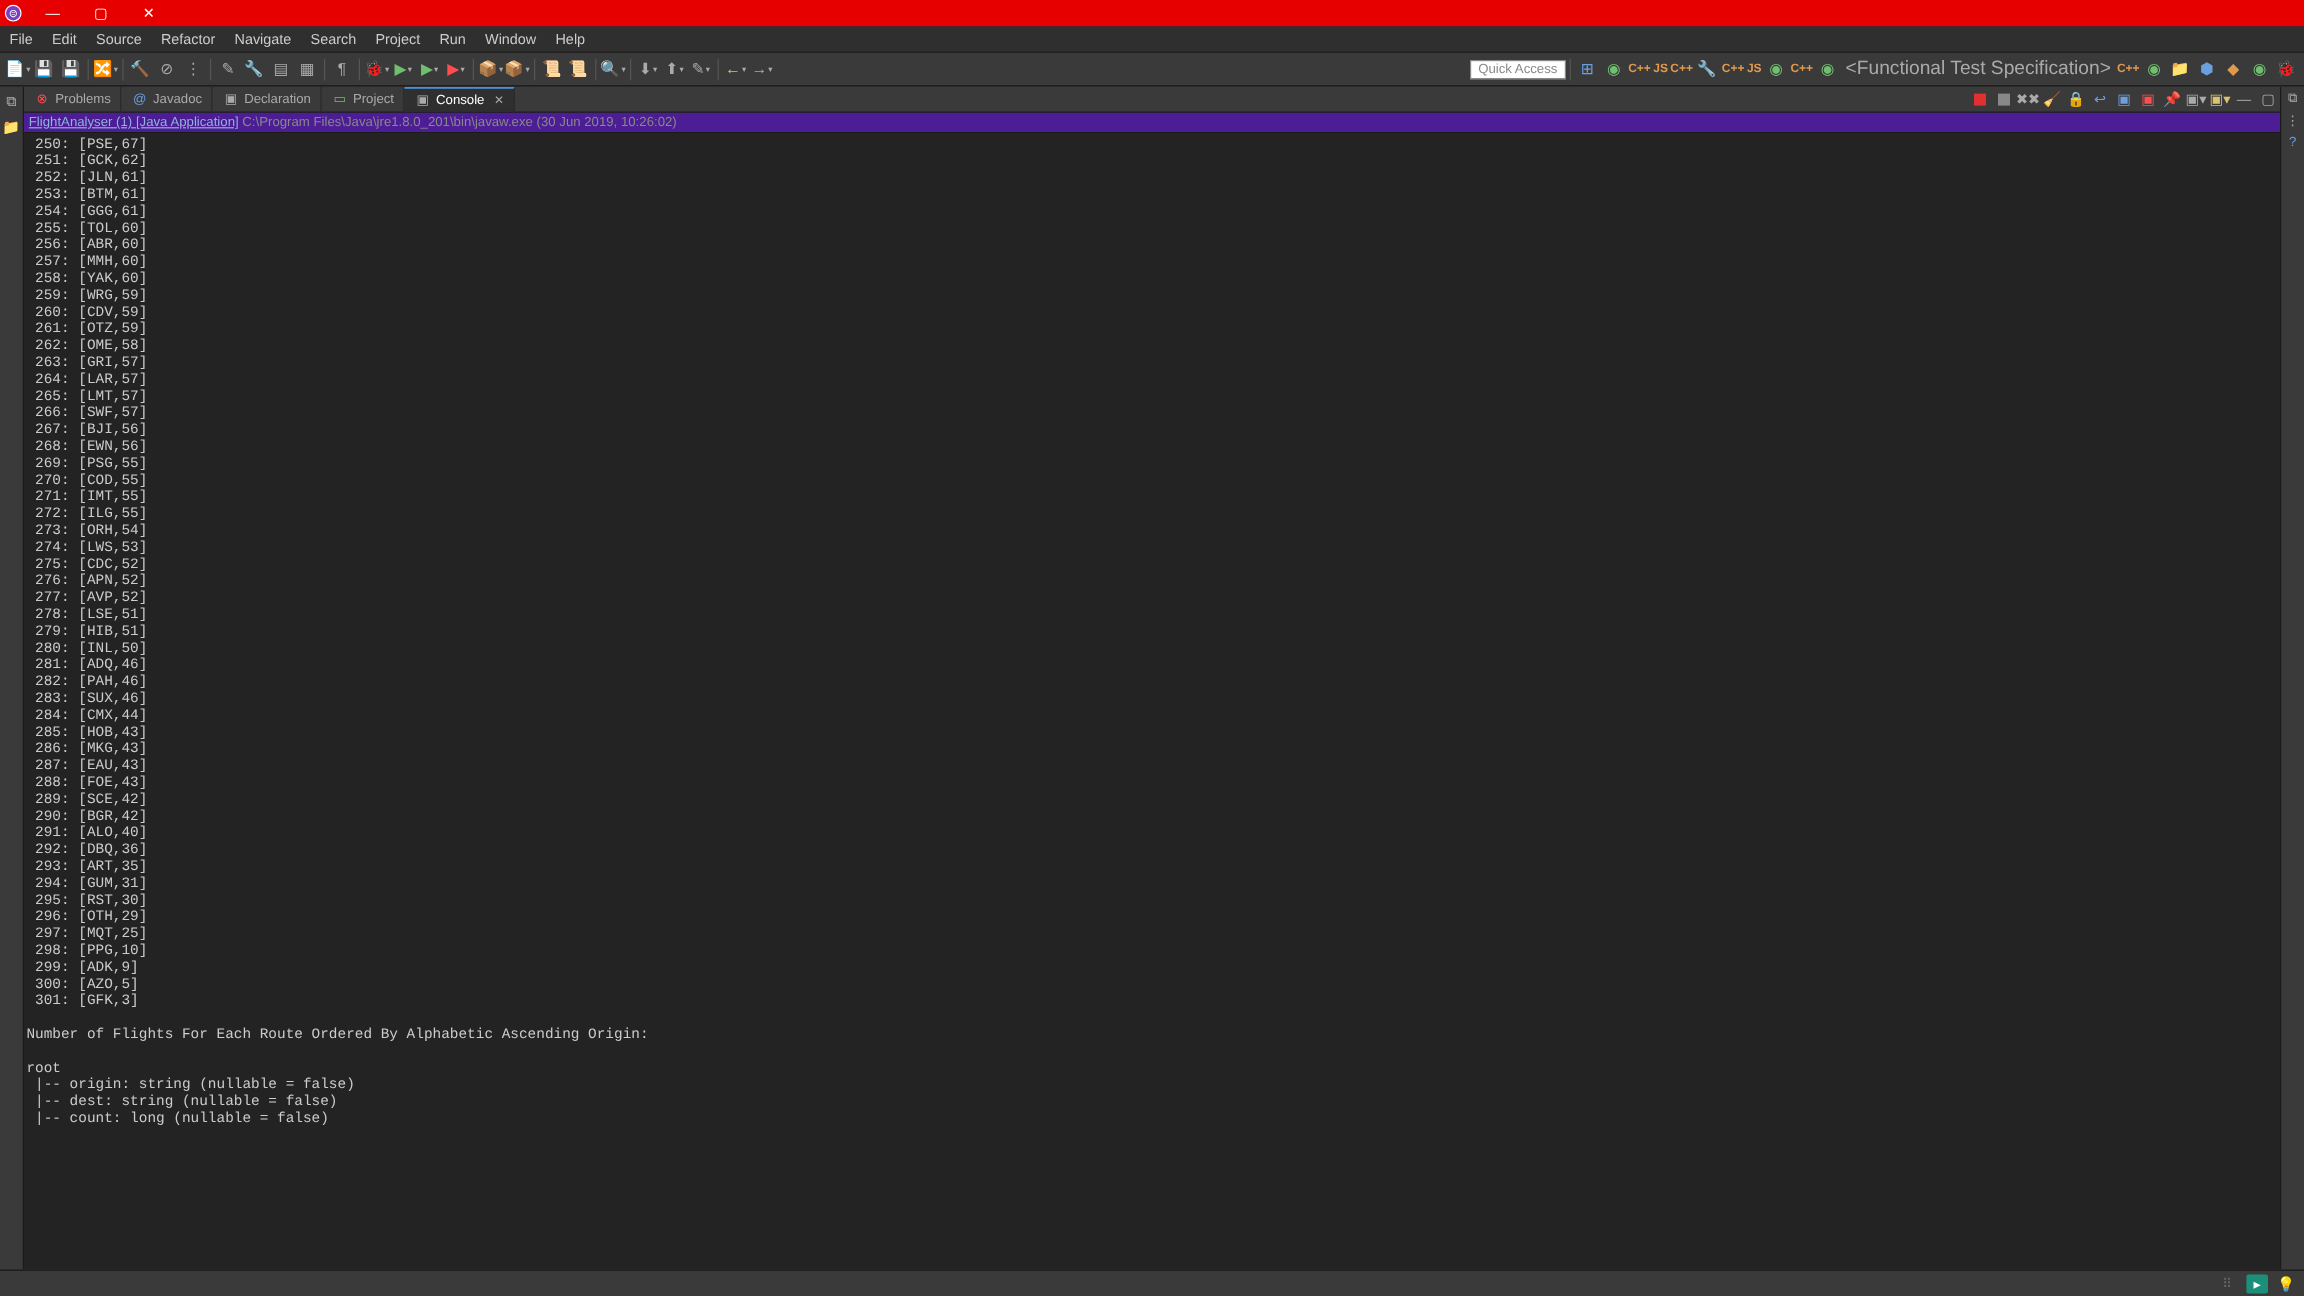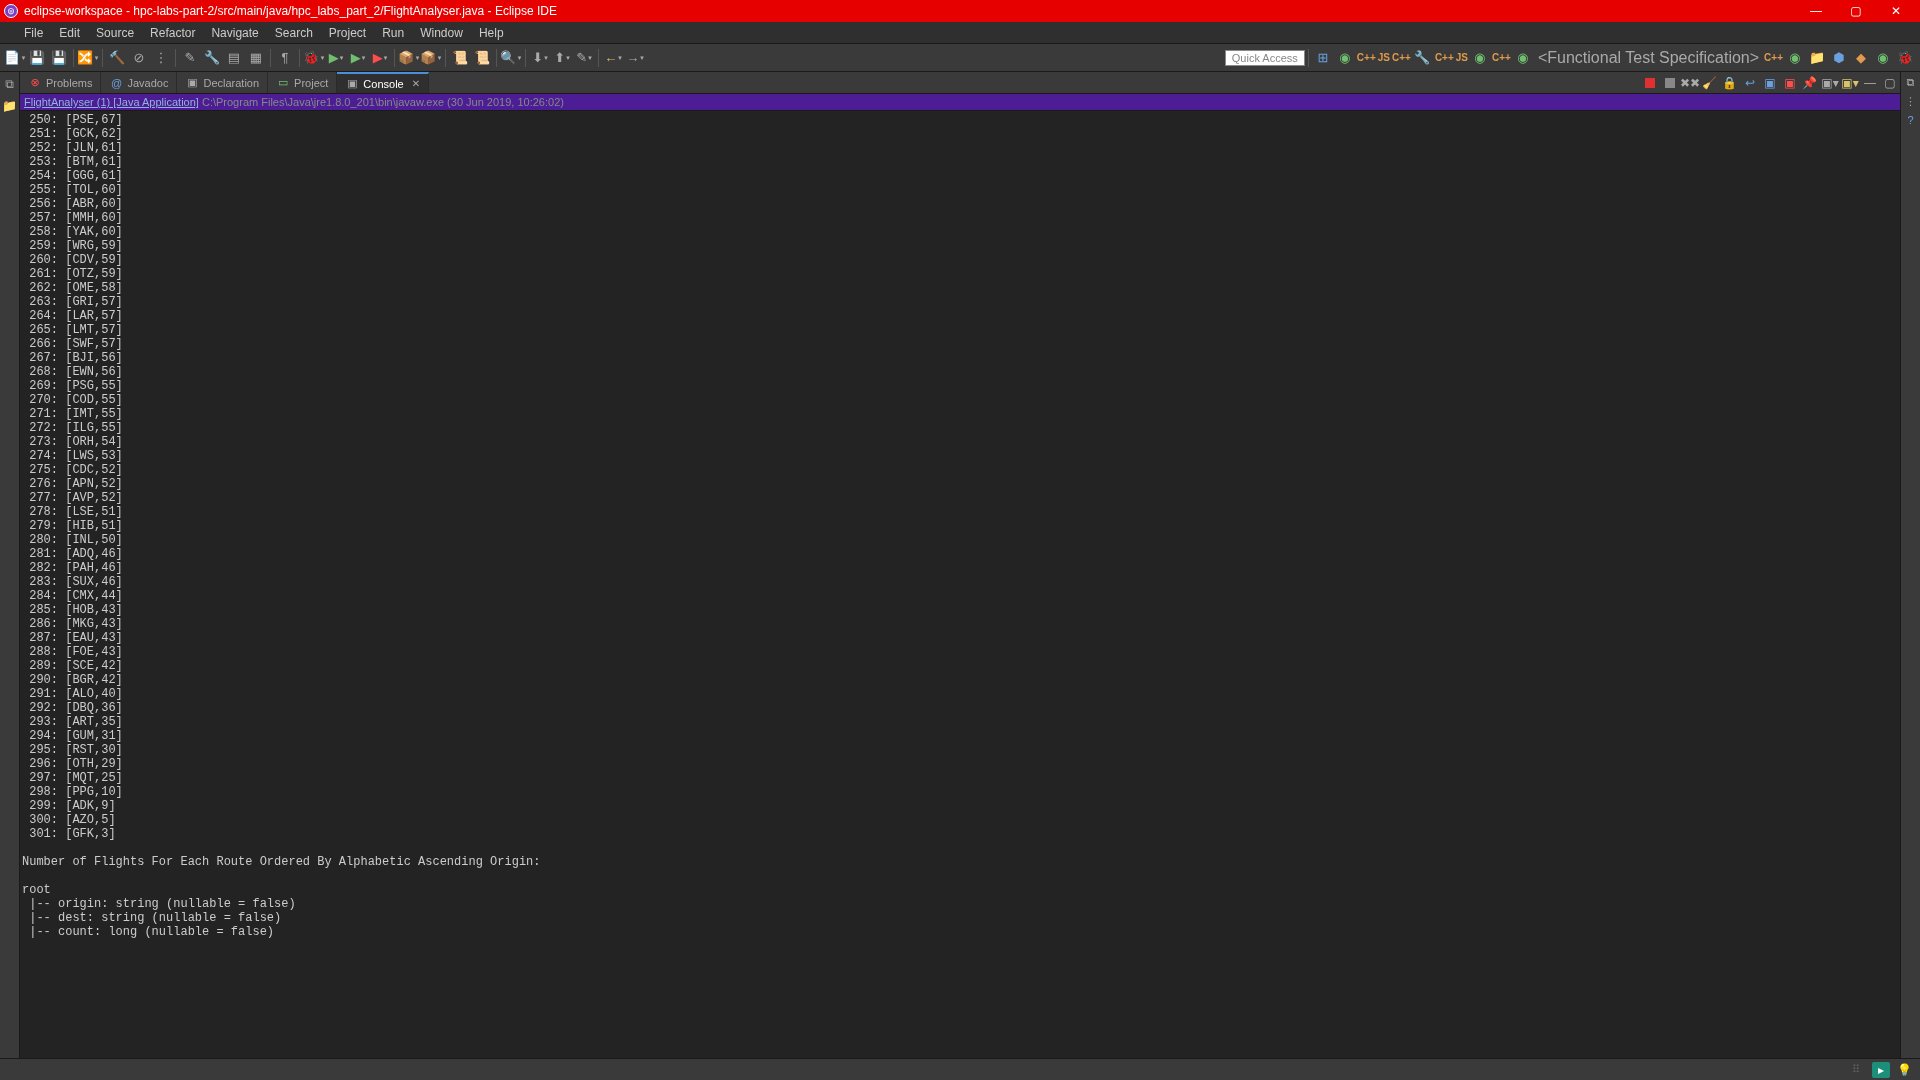--- a/index.html
+++ b/index.html
@@ -1,21 +1,21 @@
 <!DOCTYPE html>
 <html><head>
 <meta charset="utf-8">
 <style>
 * { margin: 0; padding: 0; box-sizing: border-box; }
 body { font-family: "Segoe UI", Tahoma, sans-serif; font-size: 11px; background: #2f2f2f; color: #ccc; width: 1920px; height: 1080px; overflow: hidden; display: flex; flex-direction: column; }
 .titlebar { background: #e60000; height: 22px; display: flex; align-items: center; padding: 0 4px; color: #fff; }
 .titlebar .icon { width: 14px; height: 14px; margin-right: 6px; background: #7a3fbf; border-radius: 50%; display: flex; align-items: center; justify-content: center; font-size: 9px; color: #fff; border:1px solid #fff; }
 .titlebar .title { flex: 1; font-size: 12px; }
 .titlebar .winbtn { width: 40px; height: 22px; display: flex; align-items: center; justify-content: center; color: #fff; font-size: 12px; }
-.menubar { background: #2f2f2f; height: 22px; display: flex; align-items: center; padding: 0 16px; border-bottom: 1px solid #1a1a1a; }
+.menubar { background: #2f2f2f; height: 22px; display: flex; align-items: center; padding: 0 0; border-bottom: 1px solid #1a1a1a; }
 .menubar .menuitem { padding: 2px 8px; color: #ccc; font-size: 12px; cursor: pointer; }
 .toolbar { background: #3a3a3a; height: 28px; display: flex; align-items: center; padding: 0 4px; border-bottom: 1px solid #1a1a1a; position: relative; }
 .toolbar .tbtn { width: 20px; height: 20px; display: flex; align-items: center; justify-content: center; margin: 0 1px; cursor: pointer; font-size: 13px; }
 .toolbar .tbtn.drop::after { content: "▾"; font-size: 7px; margin-left: 1px; color: #aaa; }
 .toolbar .sep { width: 1px; height: 18px; background: #555; margin: 0 3px; }
 .toolbar .spacer { flex: 1; }
 .quickaccess { border: 1px solid #888; padding: 1px 6px; font-size: 11px; color: #888; background: #ffffff; }
 .persp-label { font-size: 16px; color: #aaa; padding: 0 4px; }
 .body-area { flex: 1; display: flex; background: #2f2f2f; overflow: hidden; }
 .left-gutter { width: 20px; background: #3a3a3a; display: flex; flex-direction: column; align-items: center; padding-top: 4px; gap: 6px; border-right: 1px solid #1a1a1a; }
@@ -44,21 +44,20 @@
 .c-gray { color: #aaa; }
 .c-cyan { color: #4dcfcf; }
 .sq-red { width:10px; height:10px; background:#e03030; }
 .sq-gray { display:inline-block; width:10px; height:10px; background:#888; }
 </style>
 </head>
 <body>
 
 <div class="titlebar">
   <div class="icon">⊜</div>
-  <div class="title">eclipse-workspace - hpc-labs-part-2/src/main/java/hpc_labs_part_2/FlightAnalyser.java - Eclipse IDE</div>
   <div class="winbtn">—</div>
   <div class="winbtn">▢</div>
   <div class="winbtn">✕</div>
 </div>
 
 <div class="menubar">
   <div class="menuitem">File</div>
   <div class="menuitem">Edit</div>
   <div class="menuitem">Source</div>
   <div class="menuitem">Refactor</div>

